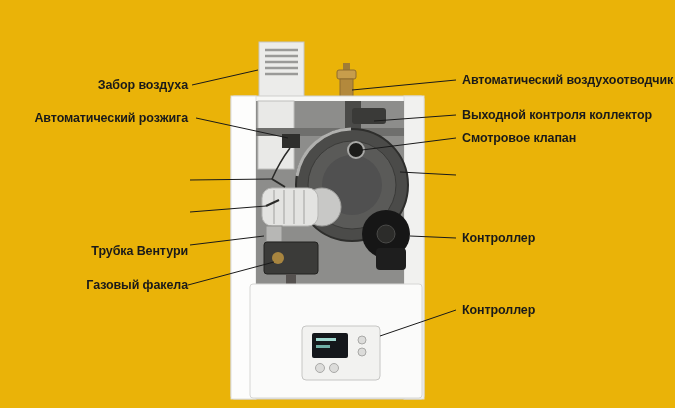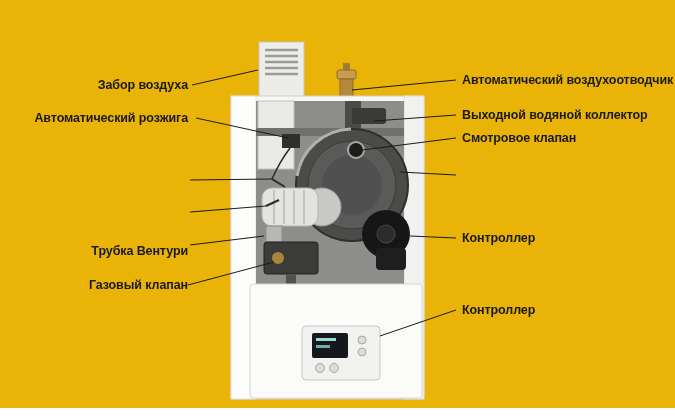--- a/index.html
+++ b/index.html
@@ -121,21 +121,21 @@
       <line x1="456" y1="138" x2="362" y2="150"></line>
       <line x1="456" y1="175" x2="400" y2="172"></line>
       <line x1="456" y1="238" x2="410" y2="236"></line>
       <line x1="456" y1="310" x2="380" y2="336"></line>
     </g>
   </svg>
 
   <div class="lbl left" style="top:78px">Забор воздуха</div>
   <div class="lbl left" style="top:111px">Автоматический розжига</div>
   <div class="lbl left" style="top:244px">Трубка Вентури</div>
-  <div class="lbl left" style="top:278px">Газовый клапан</div>
+  <div class="lbl left" style="top:278px">Газовый факела</div>
 
   <div class="lbl right" style="top:73px">Автоматический воздухоотводчик</div>
-  <div class="lbl right" style="top:108px">Выходной водяной коллектор</div>
+  <div class="lbl right" style="top:108px">Выходной контроля коллектор</div>
   <div class="lbl right" style="top:131px">Смотровое клапан</div>
   <div class="lbl right" style="top:231px">Контроллер</div>
   <div class="lbl right" style="top:303px">Контроллер</div>
 
 </div>
 
 </body></html>

